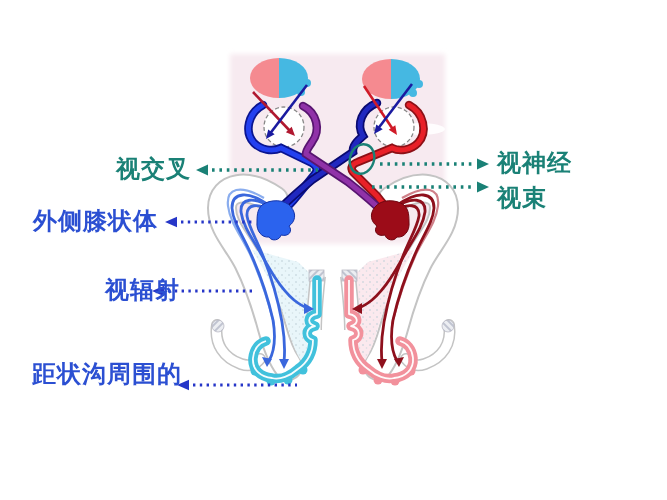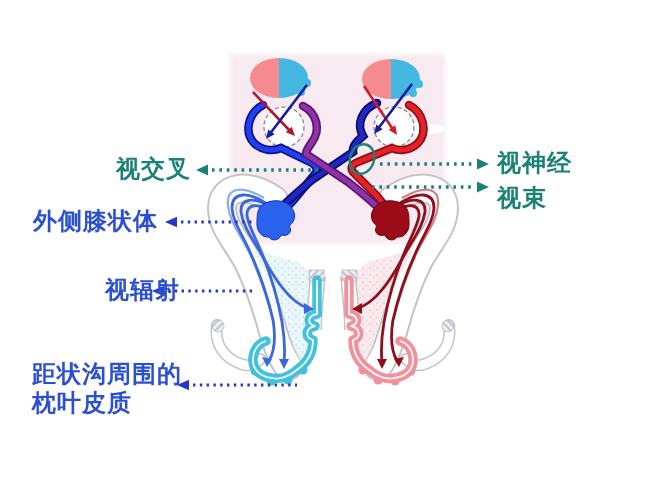--- a/index.html
+++ b/index.html
@@ -147,16 +147,15 @@
   </g>
 </svg>
 
 <div class="lbl teal" style="left:497px;top:149px;">视神经</div>
 <div class="lbl teal" style="left:116px;top:155px;">视交叉</div>
 <div class="lbl teal" style="left:497px;top:184px;">视束</div>
 <div class="lbl blue" style="left:33px;top:207px;">外侧膝状体</div>
 <div class="lbl blue" style="left:78px;top:276px;margin-left:27px;">视辐射</div>
 <div class="lbl blue" style="left:32px;top:360px;">
   <span style="display:block;">距状沟周围的</span>
-  <span style="display:block;">枕叶皮质</span>
 </div>
 
 </div>
 
 </body></html>

